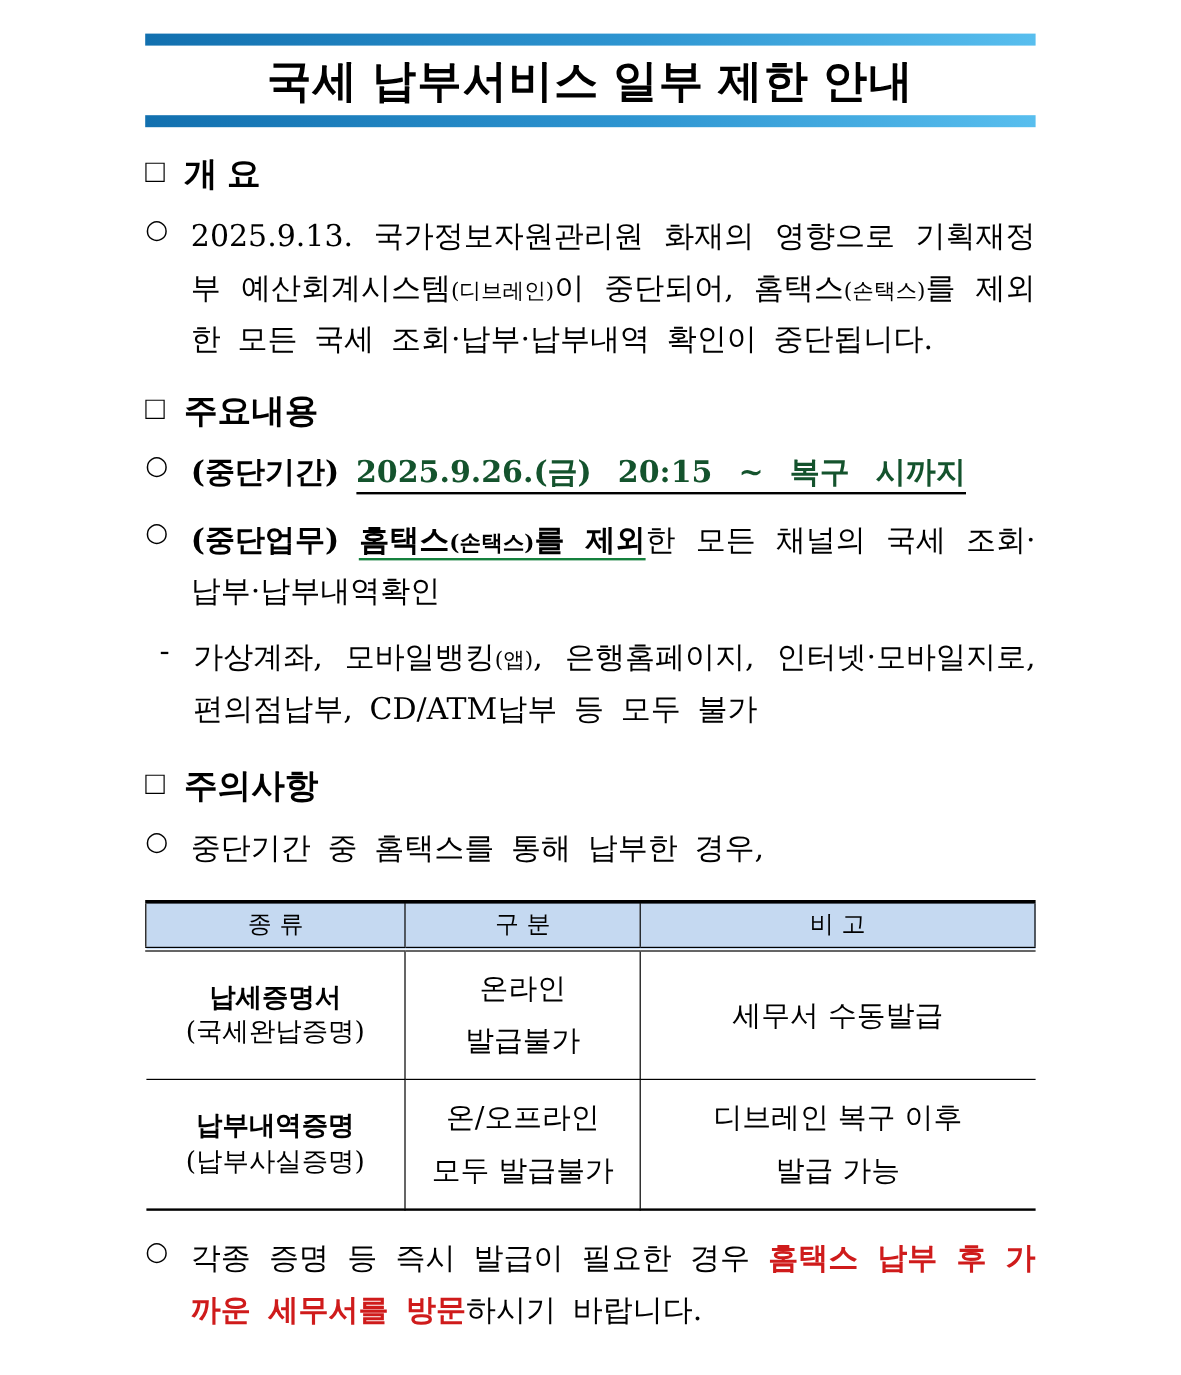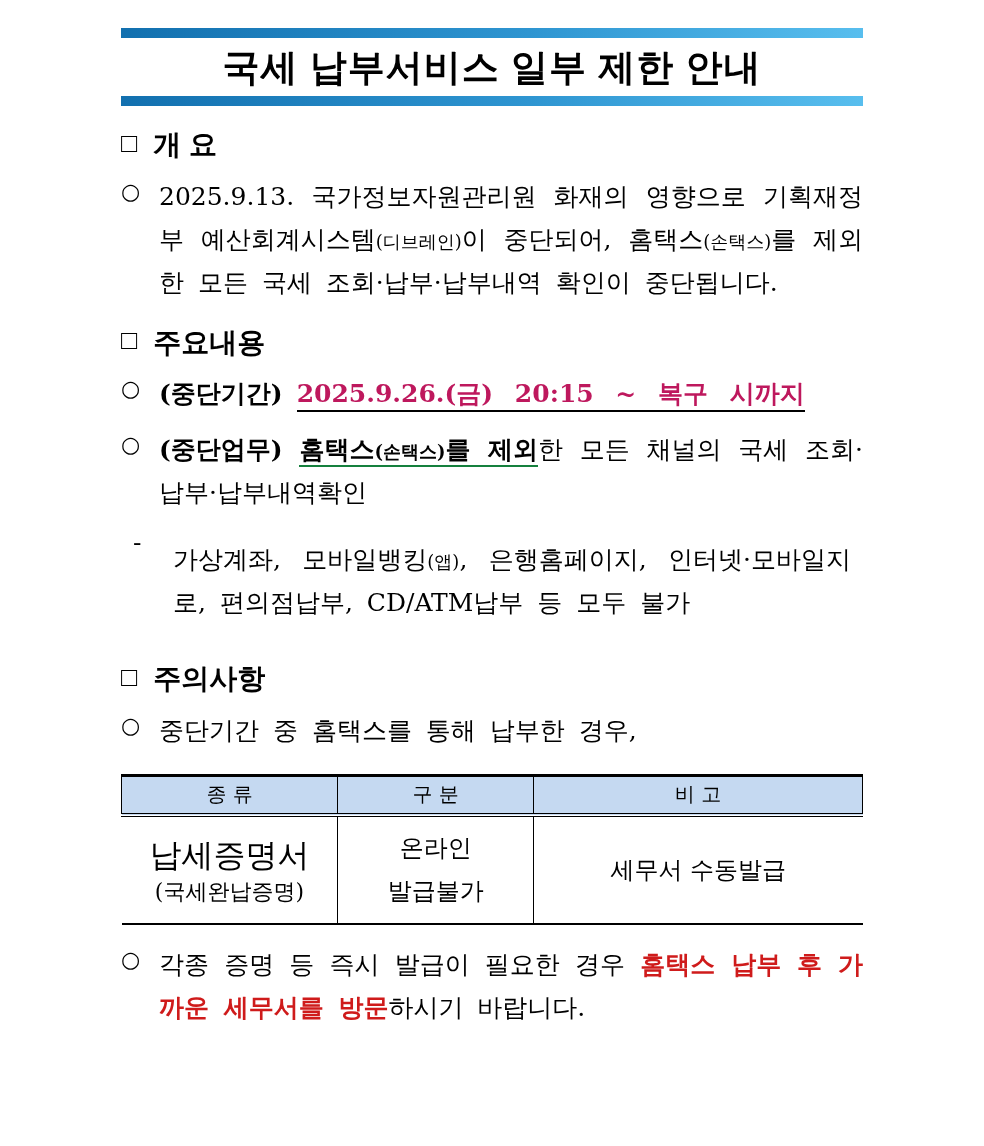--- a/index.html
+++ b/index.html
@@ -27,21 +27,21 @@
   }
   .sq { font-weight:normal; font-size:27px; transform:translateY(-2px); }
 
   
   .b-item { display:flex; margin-top:13px; }
   .b { width:38px; flex:none; font-size:22px; padding-top:4px; }
   .b-text { flex:1; font-size:25px; line-height:1.72; text-align:justify; word-spacing:6px; }
   .sm { font-size:18px; }
   .bold { font-weight:bold; }
   .ul-bold { font-weight:bold; border-bottom:2px solid #15803d; padding-bottom:1px; }
-  .blue-val { color:#be185d; font-weight:bold; border-bottom:2px solid #000; padding-bottom:2px; word-spacing:13px; }
+  .blue-val { color:#14532d; font-weight:bold; border-bottom:2px solid #000; padding-bottom:2px; word-spacing:13px; }
   .dash-item { display:flex; margin-top:12px; }
   .dash { width:28px; margin-left:12px; flex:none; font-size:25px; padding-top:2px; }
   .blk { display:block; }
   .line2 { margin-top:5px; }
 
   
   .cert-table {
     width:100%; border-collapse:collapse; table-layout:fixed;
     margin-top:22px; font-size:24px;
     border-top:3px solid #000; border-bottom:2px solid #000;
@@ -53,21 +53,21 @@
     background:#C5D9F1; font-weight:normal; font-size:20px;
     padding:4px 0 5px; border-bottom:4px double #000;
     border-left:1px solid #000; border-right:1px solid #000;
   }
   .cert-table td {
     border:1px solid #000; text-align:center; vertical-align:middle;
     padding:10px 0; line-height:1.8;
   }
   .cert-table td:first-child { border-left:none; }
   .cert-table td:last-child { border-right:none; }
-  .kind-main { display:block; font-weight:normal; font-size:32px; line-height:1.35; }
+  .kind-main { display:block; font-weight:bold; font-size:22px; line-height:1.35; }
   .kind-sub { display:block; font-size:22px; line-height:1.35; }
 
   
   .footer-item { margin-top:18px; }
   .red { color:#CF1B1B; font-weight:bold; }
 </style>
 </head>
 <body>
 
 <div class="page">
@@ -100,21 +100,21 @@
       <p class="b-text" style="margin:0; text-align:left"><span class="bold">(중단기간)</span> <span class="blue-val">2025.9.26.(금) 20:15 ~ 복구 시까지</span></p>
     </div>
 
     <div class="b-item">
       <span class="b">○</span>
       <p class="b-text" style="margin:0"><span class="bold">(중단업무)</span> <span class="ul-bold"><span>홈택스</span><span class="sm">(손택스)</span><span>를 제외</span></span><span>한 모든 채널의 국세 조회·납부·납부내역확인</span></p>
     </div>
 
     <div class="dash-item">
       <span class="dash">-</span>
-      <p class="b-text" style="margin:12px"><span>가상계좌, 모바일뱅킹</span><span class="sm">(앱)</span><span>, 은행홈페이지, 인터넷·모바일지로, 편의점납부, CD/ATM납부 등 모두 불가</span></p>
+      <p class="b-text" style="margin:0"><span>가상계좌, 모바일뱅킹</span><span class="sm">(앱)</span><span>, 은행홈페이지, 인터넷·모바일지로, 편의점납부, CD/ATM납부 등 모두 불가</span></p>
     </div>
   </section>
 
   <section>
     <h2 class="sec-h" style="margin-top:26px">
         <span class="sq">□</span>
         <span>주의사항</span>
       </h2>
     <div class="b-item">
       <span class="b">○</span>
@@ -142,20 +142,34 @@
         <td>
             <span class="kind-main">납세증명서</span>
             <span class="kind-sub">(국세완납증명)</span>
           </td>
         <td>
             <span class="blk">온라인</span>
             <span class="blk">발급불가</span>
           </td>
         <td>세무서 수동발급</td>
       </tr>
+      <tr>
+        <td>
+            <span class="kind-main">납부내역증명</span>
+            <span class="kind-sub">(납부사실증명)</span>
+          </td>
+        <td>
+            <span class="blk">온/오프라인</span>
+            <span class="blk">모두 발급불가</span>
+          </td>
+        <td>
+            <span class="blk">디브레인 복구 이후</span>
+            <span class="blk">발급 가능</span>
+          </td>
+      </tr>
     </tbody>
   </table>
 
   <div class="b-item footer-item">
     <span class="b">○</span>
     <p class="b-text" style="margin:0"><span>각종 증명 등 즉시 발급이 필요한 경우 </span><span class="red">홈택스 납부 후 가까운 세무서를 방문</span><span>하시기 바랍니다.</span></p>
   </div>
 
 </div>
 

